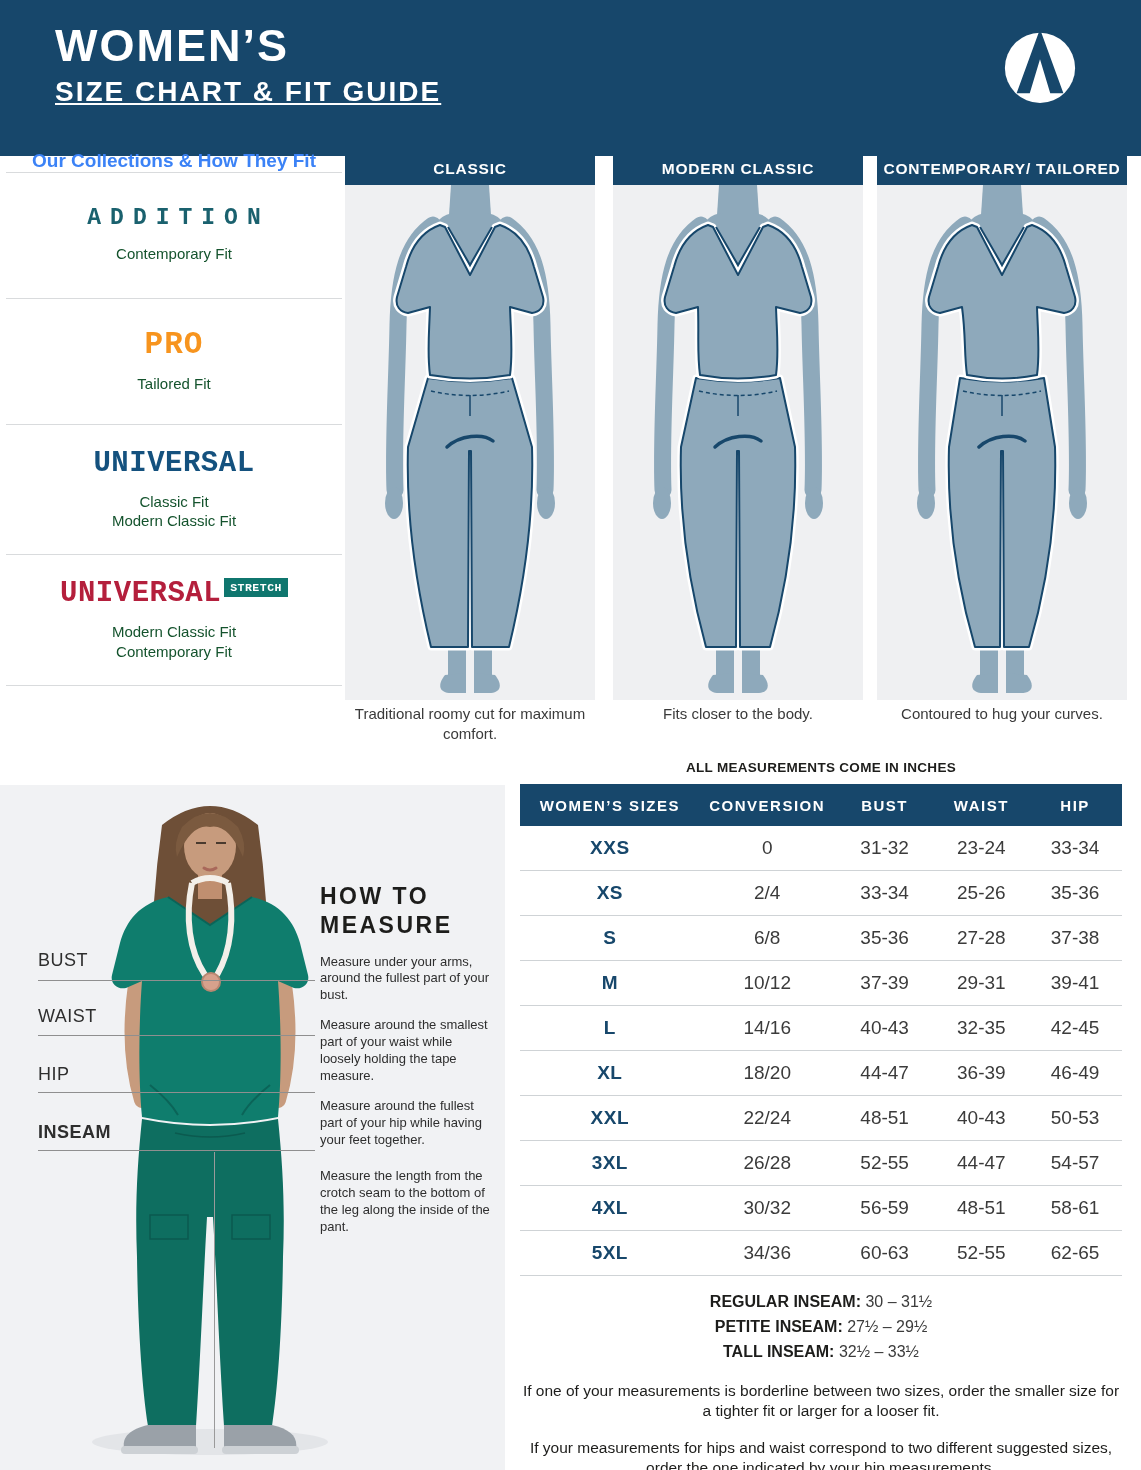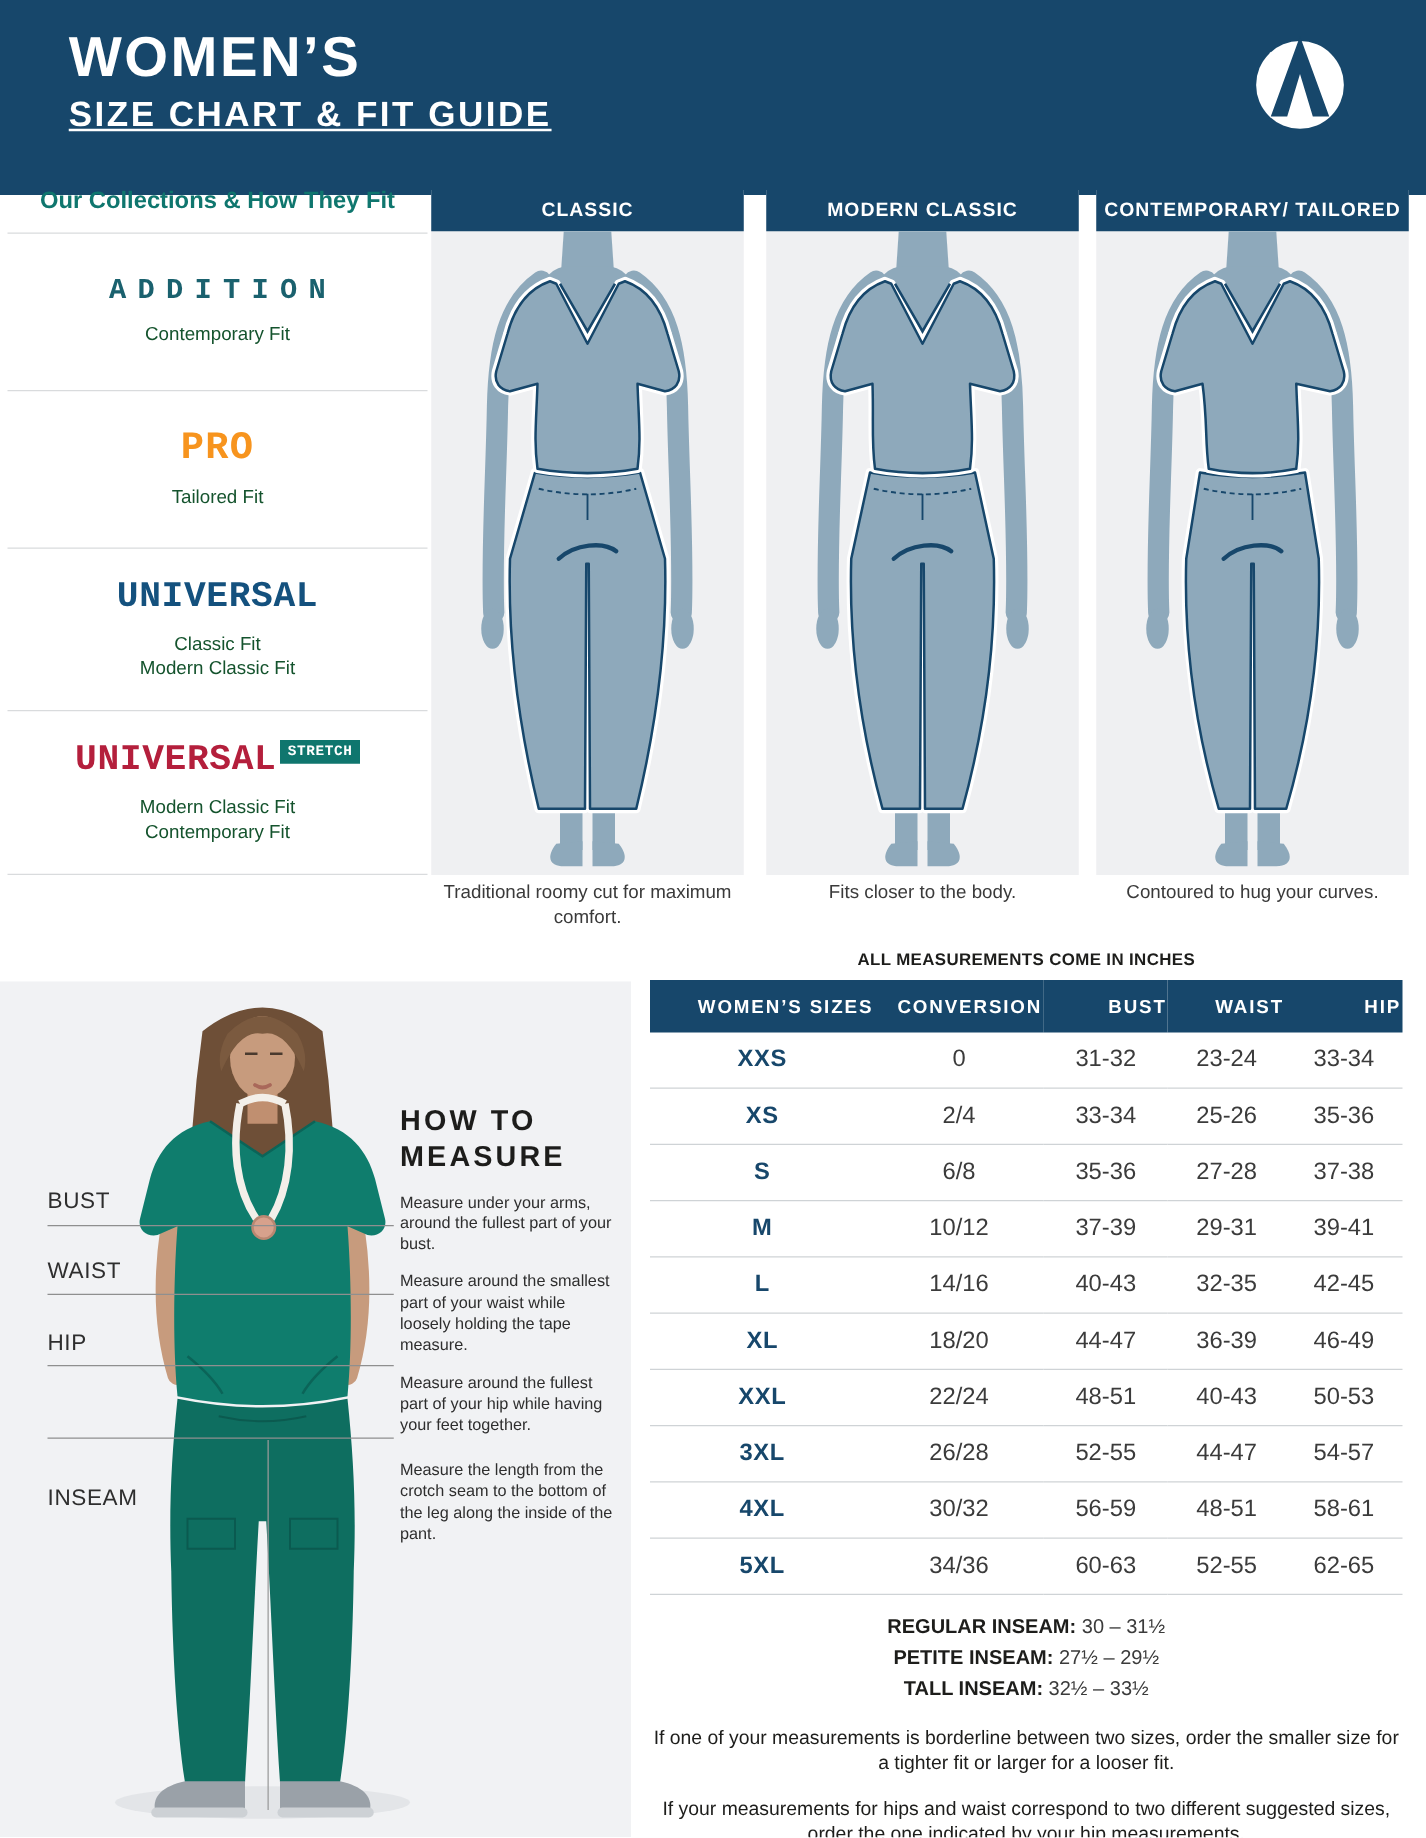--- a/index.html
+++ b/index.html
@@ -9,22 +9,22 @@
   
   .top-banner{position:absolute;left:0;top:0;width:100%;height:156px;background:#17476B;}
   .top-banner .title{position:absolute;left:55px;top:20px;color:#fff;font-size:45px;
         font-weight:700;letter-spacing:2px;}
   .top-banner .subtitle{position:absolute;left:55px;top:76px;color:#fff;font-size:28px;
         font-weight:700;letter-spacing:2px;text-decoration:underline;}
   .brand-mark{position:absolute;right:62px;top:26px;width:78px;height:78px;}
 
   
   .collections{position:absolute;left:6px;top:150px;width:336px;}
-  .collections-heading{font-size:19px;font-weight:700;color:#0f766e;text-align:center;
-        padding-bottom:14px;border-bottom:1px solid #d9dbdd;}
+  .collections-heading{font-size:19px;font-weight:700;color:#3b82f6;text-align:center;
+        border-bottom:1px solid #d9dbdd;}
   .collection-block{display:flex;flex-direction:column;justify-content:center;align-items:center;
         border-bottom:1px solid #d9dbdd;}
   .brand-line{display:flex;align-items:center;justify-content:flex-start;font-family:Liberation Mono, monospace;}
   .brand-text{font-weight:700;line-height:1;}
   .collection-addition .brand-text{font-size:23px;font-weight:700;letter-spacing:9px;margin-right:-9px;}
   .collection-pro .brand-text{font-size:31px;letter-spacing:1px;}
   .collection-universal .brand-text,
   .collection-universal-stretch .brand-text{font-size:29px;letter-spacing:0.5px;}
   .brand-badge{color:#fff;font-size:11.5px;font-weight:700;letter-spacing:0.5px;
         padding:3px 6px;margin-left:3px;position:relative;top:-6px;}
@@ -38,21 +38,21 @@
   .figure-box{width:250px;height:515px;}
   .panel-caption{position:absolute;top:704px;width:250px;text-align:center;
         font-size:15px;color:#3a3a3a;line-height:1.3;}
 
   
   .table-area{position:absolute;left:520px;top:760px;width:602px;}
   .table-note{font-size:13.5px;font-weight:700;color:#1d1d1b;text-align:center;
         letter-spacing:0.3px;margin-bottom:9px;}
   table.size-table{border-collapse:collapse;width:602px;table-layout:fixed;}
   .size-table thead th{background:#17476B;color:#fff;font-size:15px;font-weight:700;
-        letter-spacing:1.5px;height:40px;text-align:right;margin-top:48px;}
+        letter-spacing:1.5px;height:40px;text-align:center;margin-top:48px;}
   .size-table tbody td{height:42px;text-align:center;font-size:19px;color:#3b3b3b;
         border-bottom:1px solid #cfd3d6;}
   .size-table tbody td.size-cell{color:#17476B;font-weight:700;letter-spacing:0.5px;}
   .inseam-block{margin-top:13px;text-align:center;}
   .inseam-line{font-size:16px;line-height:25px;color:#3b3b3b;}
   .inseam-line b{color:#1d1d1b;}
   .footnote{margin-top:17px;text-align:center;font-size:15.5px;line-height:1.3;color:#1d1d1b;}
 
   
   .photo-box{position:absolute;left:0;top:785px;width:505px;height:685px;}
@@ -265,21 +265,21 @@
       <rect x="222" y="661" width="77" height="8" rx="4" fill="#CDD1D5"></rect>
     </svg>
   </div>
   <div id="callouts">
       <div class="measure-label" style="left: 38px; top: 950px;">BUST</div>
       <div class="measure-line" style="left: 38px; top: 980px; width: 277px;"></div>
       <div class="measure-label" style="left: 38px; top: 1006px;">WAIST</div>
       <div class="measure-line" style="left: 38px; top: 1035px; width: 277px;"></div>
       <div class="measure-label" style="left: 38px; top: 1064px;">HIP</div>
       <div class="measure-line" style="left: 38px; top: 1092px; width: 277px;"></div>
-      <div class="measure-label" style="left: 38px; top: 1188px;">INSEAM</div>
+      <div class="measure-label" style="left: 38px; top: 1122px; font-weight: bold;">INSEAM</div>
       <div class="measure-line" style="left: 38px; top: 1150px; width: 277px;"></div>
     </div>
   <div class="inseam-vline" style="left:214px;top:1152px;height:296px"></div>
 
   <div class="measure-col">
     <div class="measure-heading">HOW TO MEASURE</div>
     <div id="instructions">
         <p class="measure-p">Measure under your arms, around the fullest part of your bust.</p>
         <p class="measure-p">Measure around the smallest part of your waist while loosely holding the tape measure.</p>
         <p class="measure-p">Measure around the fullest part of your hip while having your feet together.</p>

